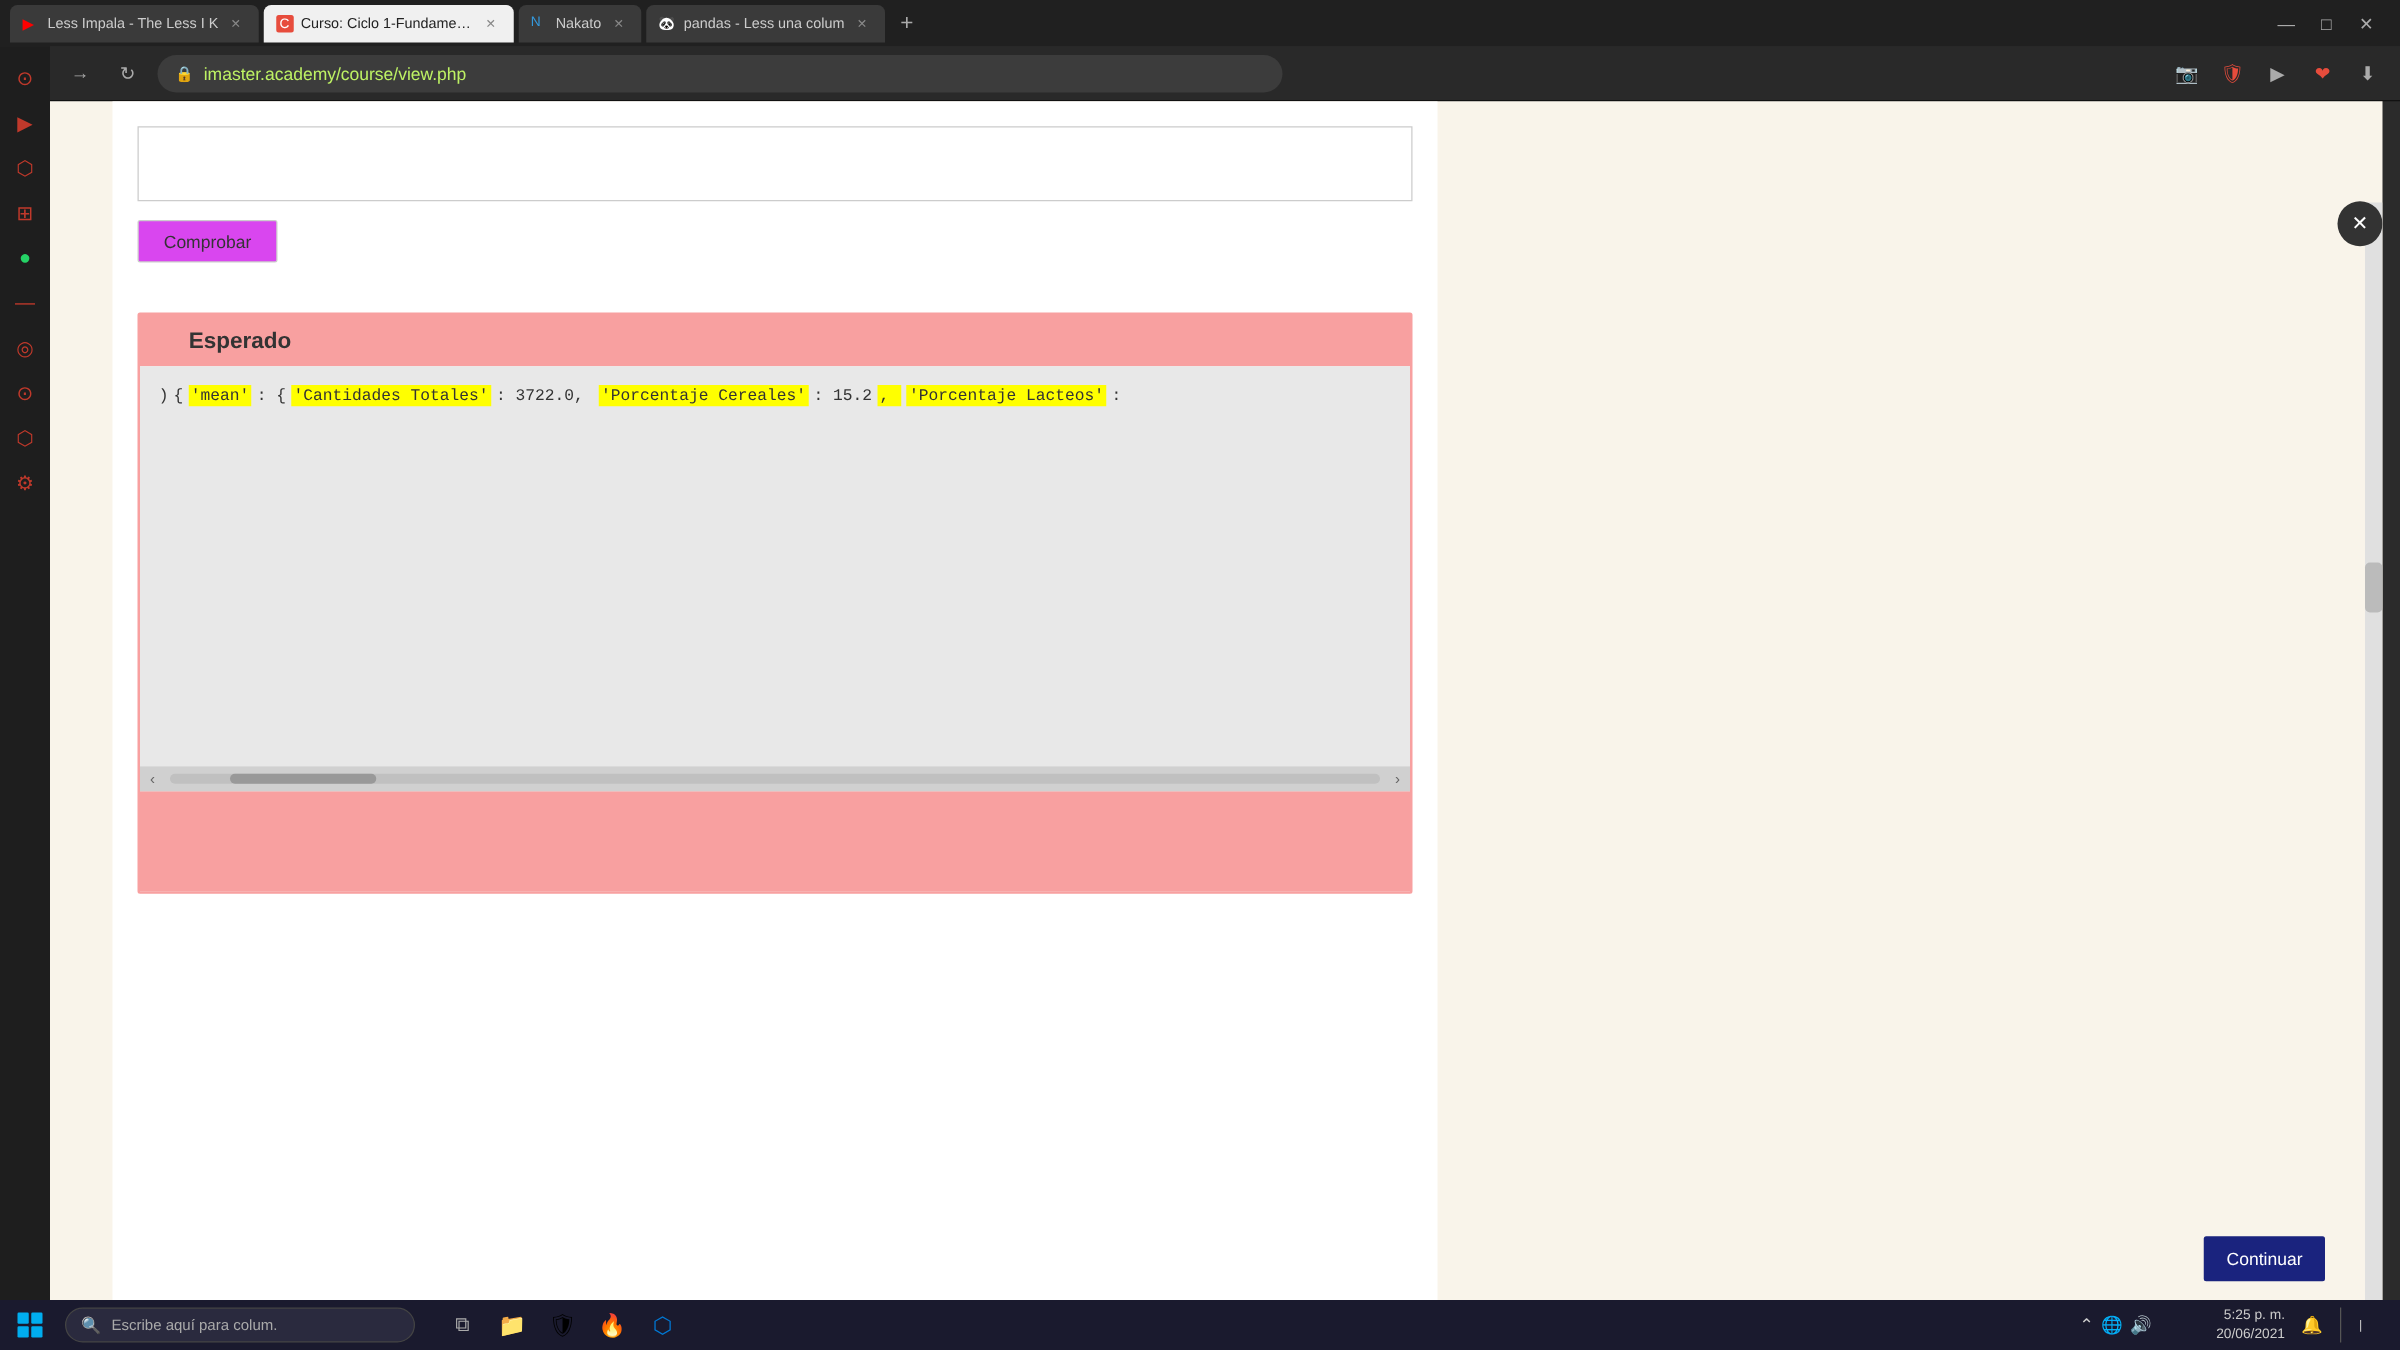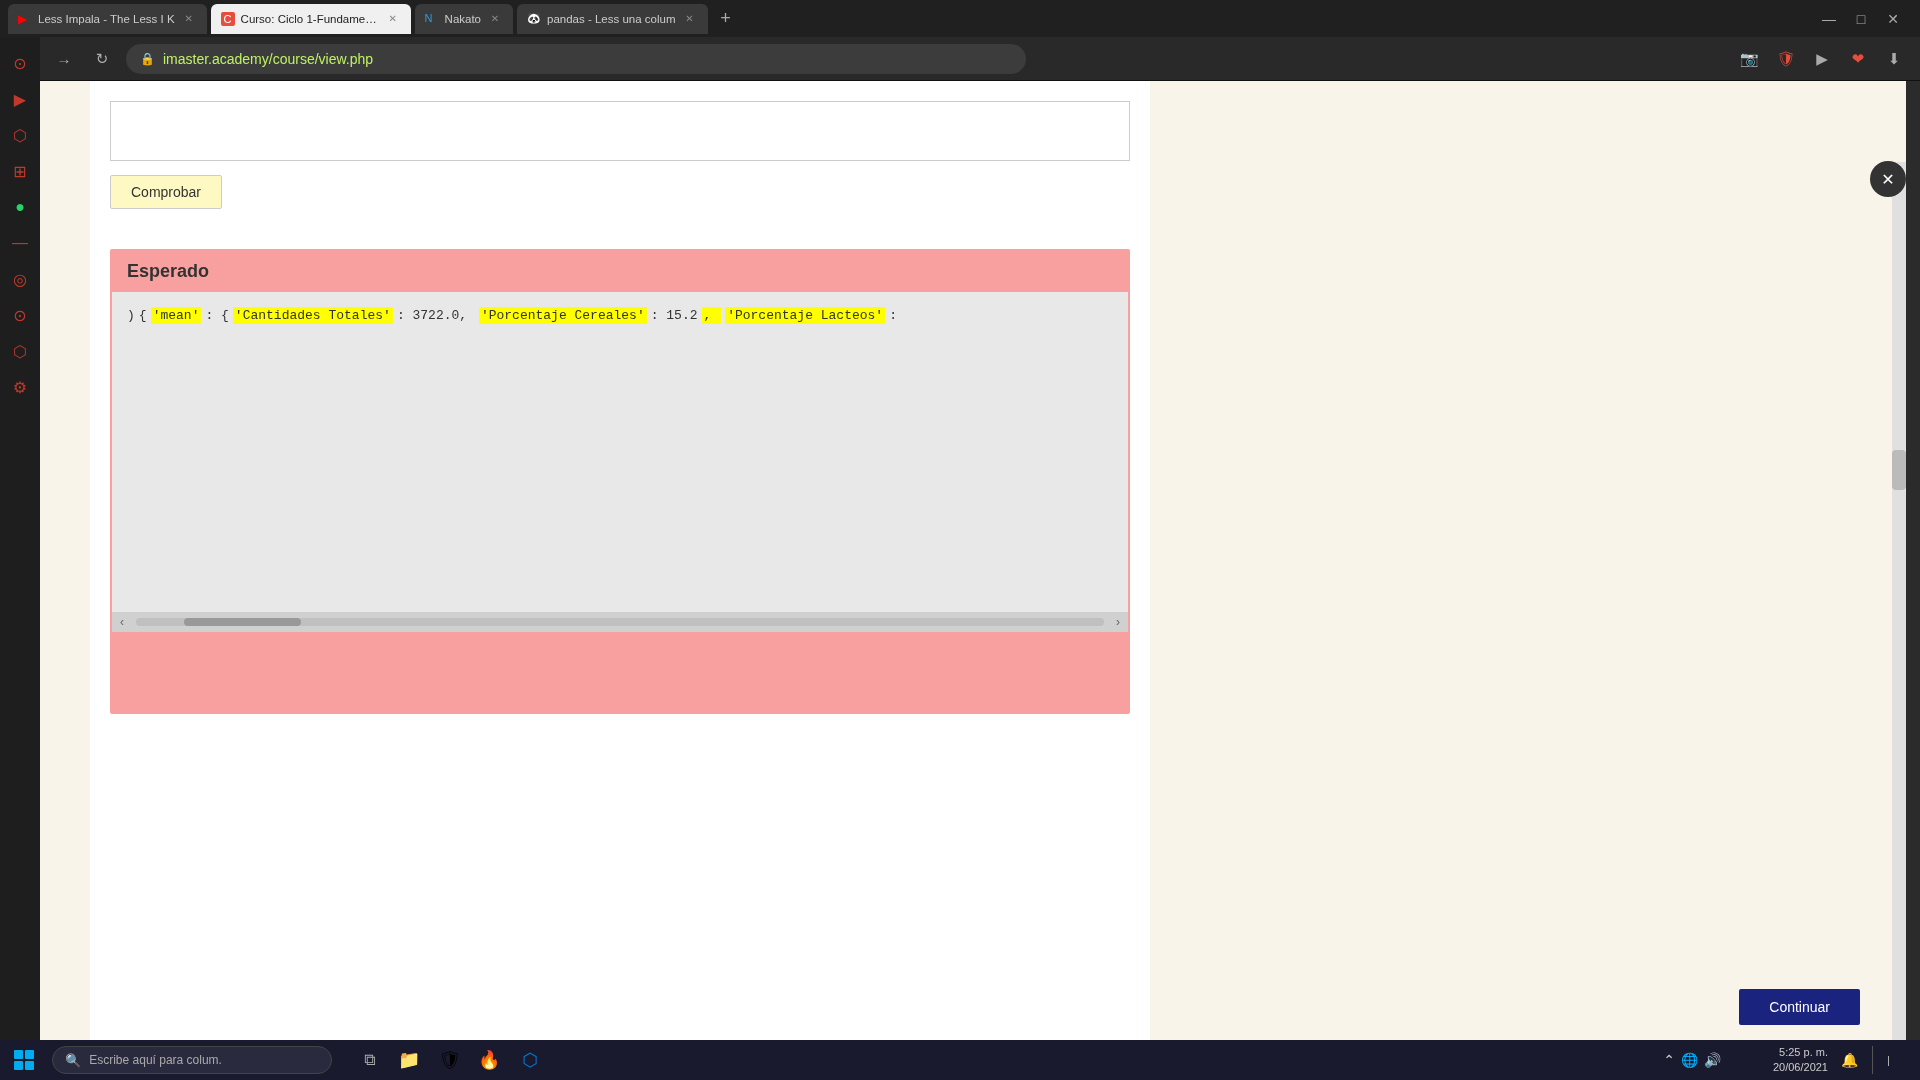--- a/index.html
+++ b/index.html
@@ -41,26 +41,26 @@
 
     
     .page-content { position: absolute; top: 81px; left: 40px; right: 14px; bottom: 40px; background: #f9f4ea; overflow: hidden; }
 
     
     .textarea-section { padding: 20px 20px 10px 20px; }
     .code-textarea { width: 100%; height: 60px; border: 1px solid #ccc; background: white; resize: vertical; font-family: monospace; font-size: 13px; padding: 8px; outline: none; color: #333; }
 
     
     .button-section { padding: 0 20px 20px 20px; }
-    .comprobar-btn { background: #fef9c3; border: 1px solid #ccc; padding: 8px 20px; font-size: 14px; color: #333; cursor: pointer; border-radius: 2px; }
+    .comprobar-btn { background: #d946ef; border: 1px solid #ccc; padding: 8px 20px; font-size: 14px; color: #333; cursor: pointer; border-radius: 2px; }
 
     
     .expected-section { margin: 20px; border: 2px solid #f8a0a0; border-radius: 2px; background: white; }
     .expected-header { background: #f8a0a0; padding: 10px 15px; }
-    .expected-title { font-size: 18px; font-weight: bold; color: #333; }
+    .expected-title { font-size: 18px; font-weight: bold; color: #333; margin-left: 24px; }
     .code-output-area { background: #e8e8e8; padding: 15px; min-height: 320px; overflow-x: auto; font-family: 'Courier New', monospace; font-size: 13px; color: #333; position: relative; }
     .code-line { white-space: pre; display: flex; align-items: center; gap: 4px; }
     .line-prefix { color: #333; }
     .highlighted { background: #ffff00; color: #333; padding: 1px 2px; }
     .normal-text { color: #333; }
 
     
     .code-scrollbar { height: 20px; background: #d0d0d0; position: relative; display: flex; align-items: center; padding: 0 4px; }
     .scroll-left { cursor: pointer; color: #666; font-size: 12px; padding: 0 4px; }
     .scroll-right { cursor: pointer; color: #666; font-size: 12px; padding: 0 4px; margin-left: auto; }
@@ -83,21 +83,21 @@
     .sys-tray-icons { display: flex; align-items: center; gap: 6px; }
     .sys-tray-icon { color: #ccc; font-size: 14px; cursor: pointer; }
     .clock { text-align: right; color: #ccc; font-size: 11px; line-height: 1.4; margin-left: 43px; }
     .notification-btn { width: 28px; height: 28px; display: flex; align-items: center; justify-content: center; color: #ccc; font-size: 14px; cursor: pointer; }
 
     
     .dialog-close { position: absolute; top: 80px; right: 0; width: 36px; height: 36px; background: #333; border-radius: 50%; display: flex; align-items: center; justify-content: center; color: white; font-size: 16px; cursor: pointer; z-index: 50; }
 
     
     .bottom-btn-area { position: absolute; bottom: 55px; right: 60px; }
-    .bottom-action-btn { background: #1a237e; color: white; border: none; padding: 10px 30px; font-size: 14px; cursor: pointer; border-radius: 2px; }
+    .bottom-action-btn { background: #1a237e; color: white; border: none; padding: 10px 18px; font-size: 14px; cursor: pointer; border-radius: 2px; }
   </style>
 </head>
 <body>
 
 <div class="browser-window">
 
   <div class="title-bar">
     <div class="tab">
       <span class="tab-favicon" style="color:#ff0000; font-size:12px;">▶</span>
       <span class="tab-title">Less Impala - The Less I K</span>

